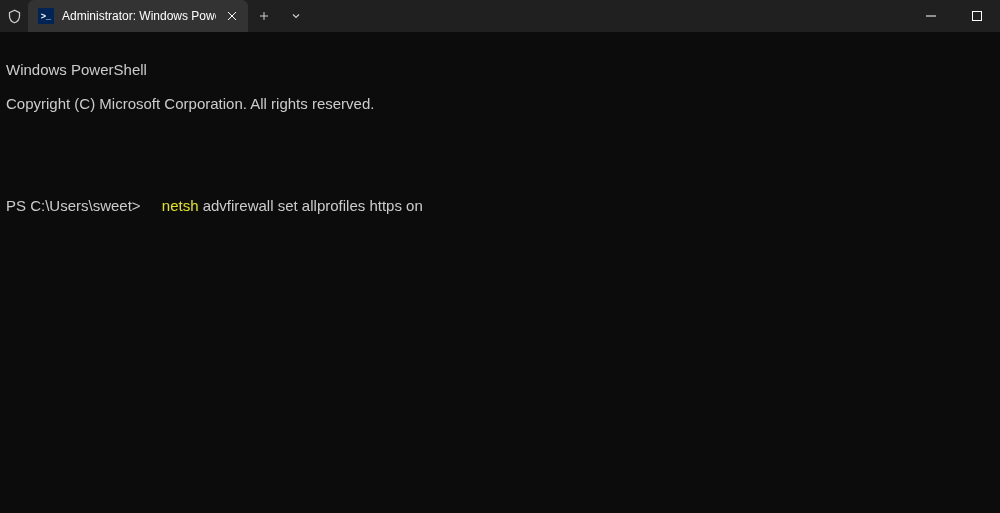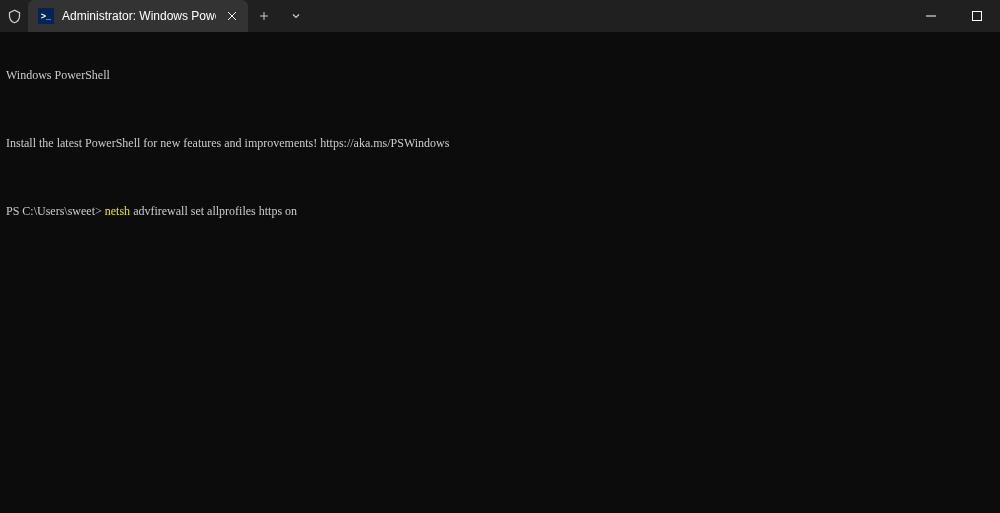--- a/index.html
+++ b/index.html
@@ -116,32 +116,33 @@
       align-items: center;
       justify-content: center;
       color: #ffffff;
       cursor: pointer;
     }
     .window-btn svg {
       width: 10px;
       height: 10px;
     }
     .terminal {
-      padding: 18px 6px;
-      font-size: 12px;
+      padding: 12px 6px;
+      font-size: 15px;
       line-height: 17px;
-      font-family: Liberation Serif, serif;
+      font-family: Liberation Sans, sans-serif;
       white-space: pre;
       letter-spacing: 0px;
     }
     .term-line {
       color: #cccccc;
     }
     .cmd-yellow {
       color: #e5e510;
+      margin-left: 17px;
     }
     .blank-line {
       height: 17px;
     }
   </style>
 </head>
 <body>
 
 <div class="titlebar">
   <div class="titlebar-left">
@@ -183,17 +184,17 @@
     <div class="window-btn">
       <svg viewBox="0 0 10 10" stroke="#ffffff" stroke-width="1" fill="none">
         <rect x="0.5" y="0.5" width="9" height="9"></rect>
       </svg>
     </div>
   </div>
 </div>
 
 <div class="terminal">
 <div class="term-line">Windows PowerShell</div>
+<div class="term-line">Copyright (C) Microsoft Corporation. All rights reserved.</div>
 <div class="blank-line"></div>
-<div class="term-line">Install the latest PowerShell for new features and improvements! https://aka.ms/PSWindows</div>
 <div class="blank-line"></div>
 <div class="term-line"><span>PS C:\Users\sweet&gt; </span><span class="cmd-yellow">netsh</span><span> advfirewall set allprofiles https on</span></div>
 </div>
 
 </body></html>

